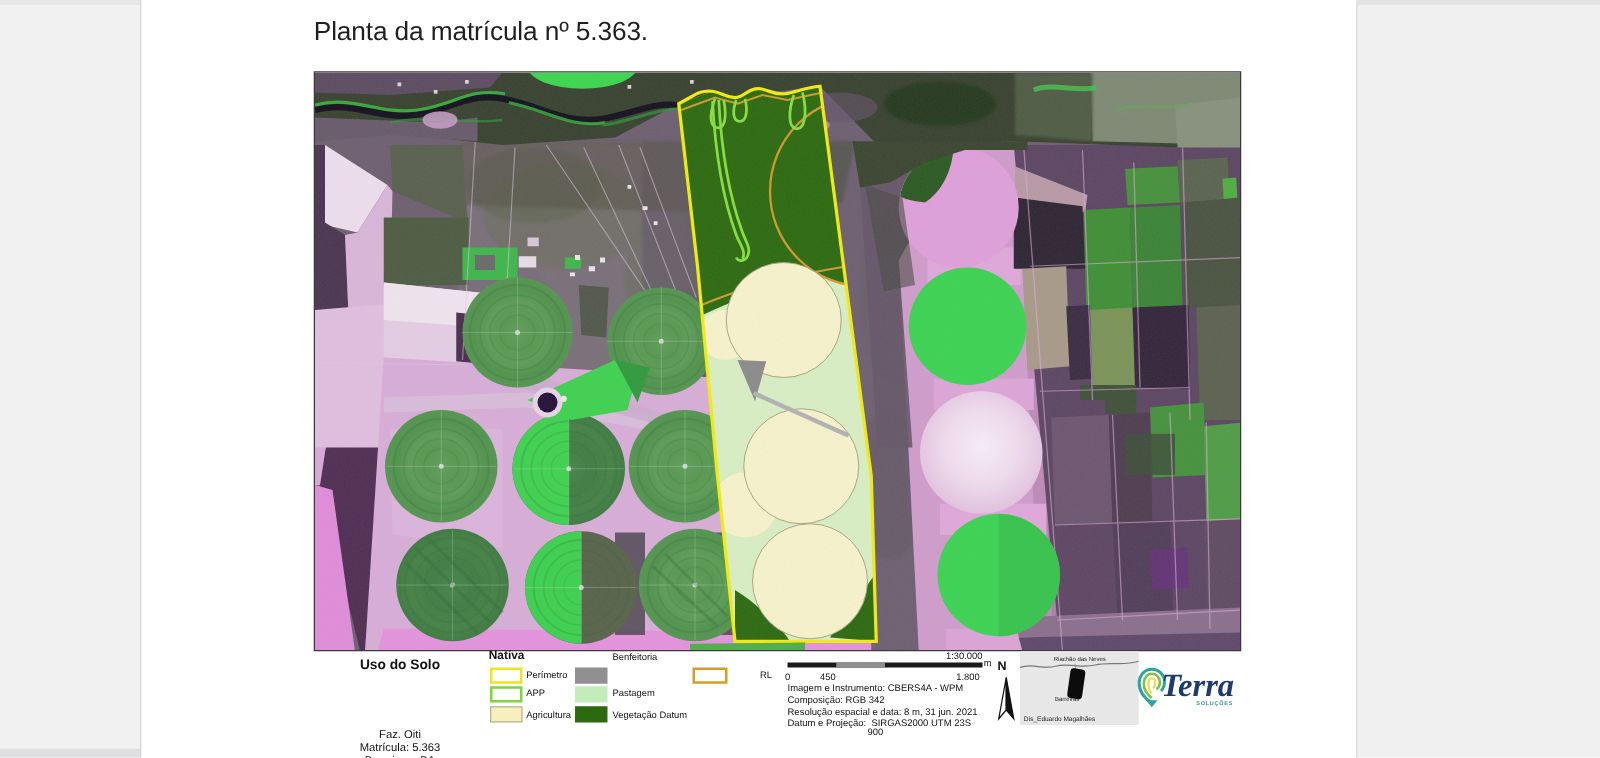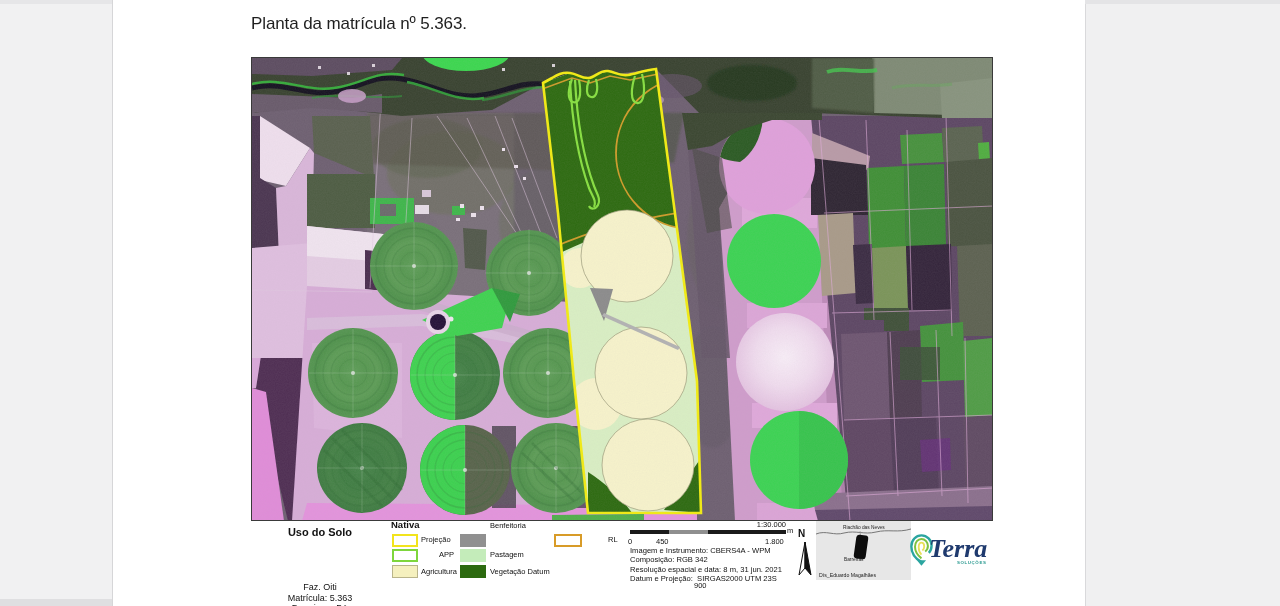--- a/index.html
+++ b/index.html
@@ -3,21 +3,21 @@
 <meta charset="utf-8">
 <style>
   html,body{margin:0;padding:0;width:1280px;height:606px;overflow:hidden;background:#fff;
     font-family:"Liberation Sans",sans-serif;}
   .abs{position:absolute;}
   #sideL{left:0;top:0;width:112px;height:606px;background:#f1f1f2;border-right:1px solid #d6d6d8;}
   #sideLtop{left:0;top:0;width:112px;height:4px;background:#e6e6e8;}
   #sideLbot{left:0;top:599px;width:112px;height:7px;background:#dfdfe1;}
   #sideR{left:1085px;top:0;width:195px;height:606px;background:#f0f0f1;border-left:1px solid #d9d9db;}
   #sideRtop{left:1085px;top:0;width:195px;height:4px;background:#e4e4e6;}
-  #title{left:251px;top:14px;font-size:17px;color:#1f1f1f;letter-spacing:-0.1px;}
+  #title{left:251px;top:14px;font-size:21px;color:#1f1f1f;letter-spacing:-0.1px;}
   #mapimg{left:251px;top:57px;width:742px;height:464px;border:1px solid #3a3a3a;box-sizing:border-box;overflow:hidden;}
   .lg{color:#111;}
 </style>
 </head>
 <body>
 <div id="sideL" class="abs"></div>
 <div id="sideLtop" class="abs"></div>
 <div id="sideLbot" class="abs"></div>
 <div id="sideR" class="abs"></div>
 <div id="sideRtop" class="abs"></div>
@@ -293,23 +293,23 @@
 </g>
 </svg>
 </div>
 
 <div class="abs lg" style="left:280px;top:526px;width:80px;text-align:center;font-weight:bold;font-size:11px;">Uso do Solo</div>
 <div class="abs lg" style="left:260px;top:544px;width:120px;text-align:center;font-size:9px;line-height:10.5px;margin-top:38px;">Faz. Oiti<br>Matrícula: 5.363<br>Barreiras - BA</div>
 
 <div class="abs lg" style="left:391px;top:519px;font-weight:bold;font-size:9.5px;">Nativa</div>
 
 <div class="abs" style="left:392px;top:534px;width:22px;height:9px;background:#fff;border:2px solid #f2e41c;"></div>
-<div class="abs lg" style="left:421px;top:535px;font-size:7.5px;">Projeção</div>
+<div class="abs lg" style="left:421px;top:535px;font-size:7.5px;">Perímetro</div>
 <div class="abs" style="left:392px;top:549px;width:22px;height:9px;background:#fff;border:2px solid #7ed63c;"></div>
-<div class="abs lg" style="left:439px;top:550px;font-size:7.5px;">APP</div>
+<div class="abs lg" style="left:421px;top:550px;font-size:7.5px;">APP</div>
 <div class="abs" style="left:392px;top:565px;width:24px;height:11px;background:#f5f0be;border:1px solid #b9b48a;"></div>
 <div class="abs lg" style="left:421px;top:567px;font-size:7.5px;">Agricultura</div>
 
 <div class="abs" style="left:460px;top:534px;width:26px;height:13px;background:#909090;"></div>
 <div class="abs lg" style="left:490px;top:521px;font-size:7.5px;">Benfeitoria</div>
 <div class="abs" style="left:460px;top:549px;width:26px;height:13px;background:#c4ecba;"></div>
 <div class="abs lg" style="left:490px;top:550px;font-size:7.5px;">Pastagem</div>
 <div class="abs" style="left:460px;top:565px;width:26px;height:13px;background:#2c6a0f;"></div>
 <div class="abs lg" style="left:490px;top:567px;font-size:7.5px;">Vegetação Datum</div>
 

